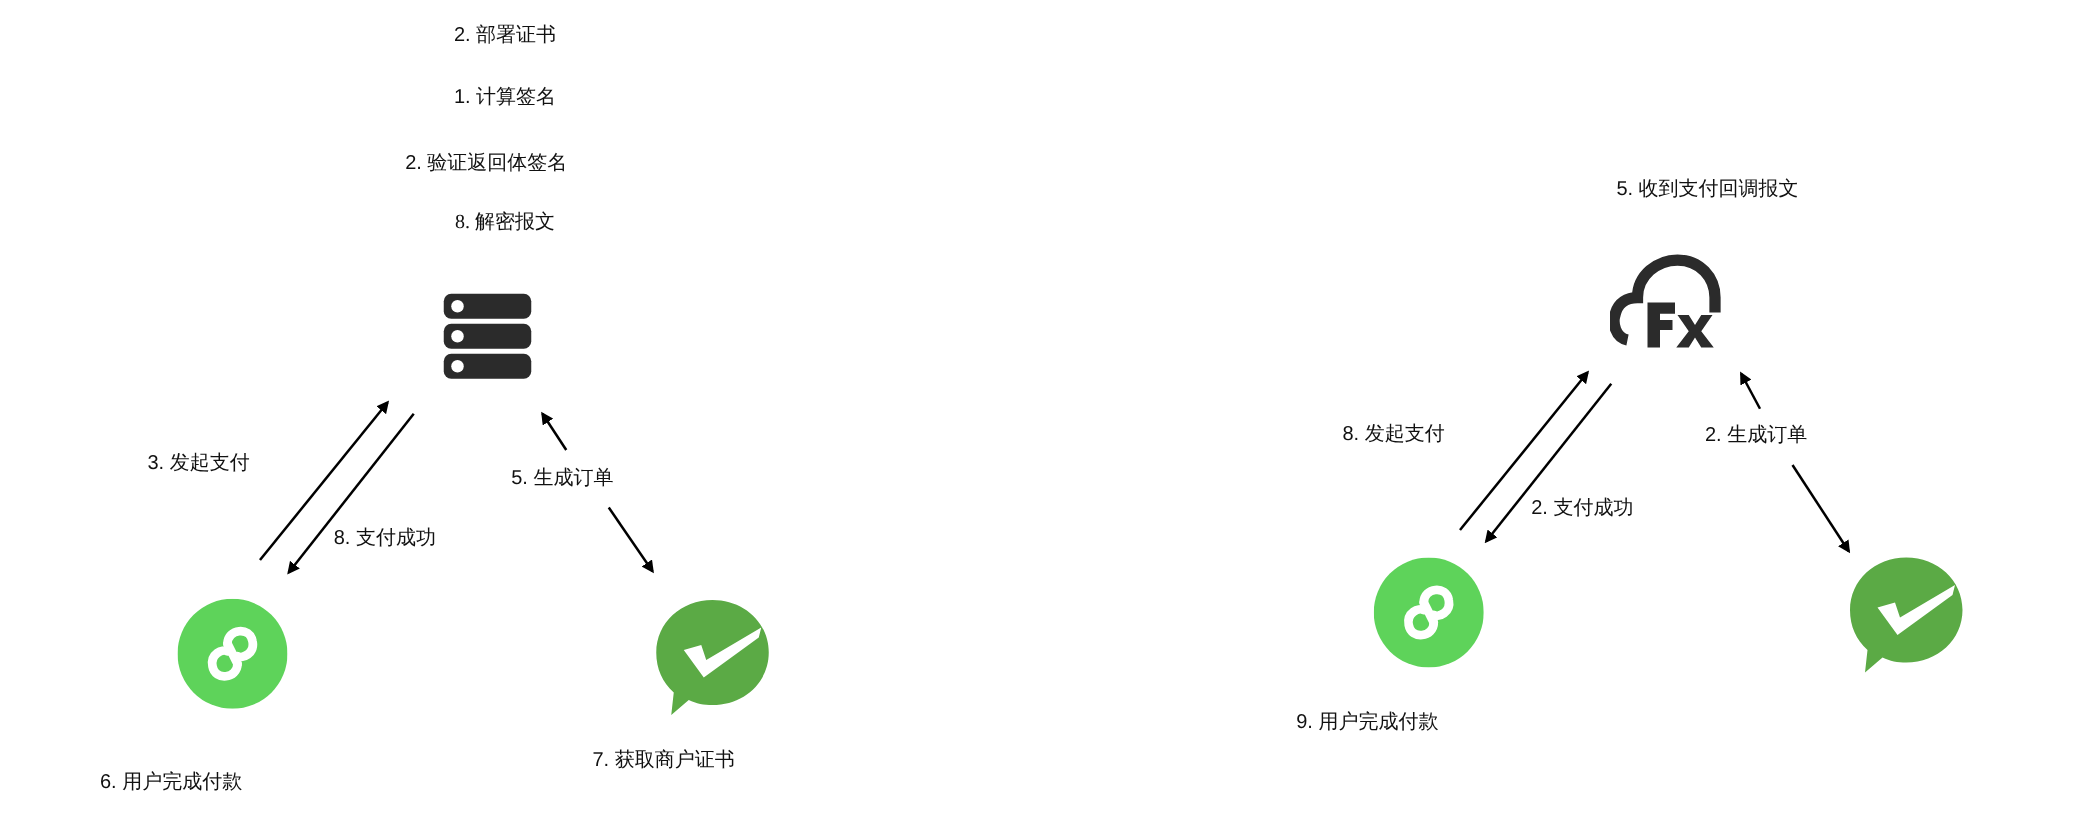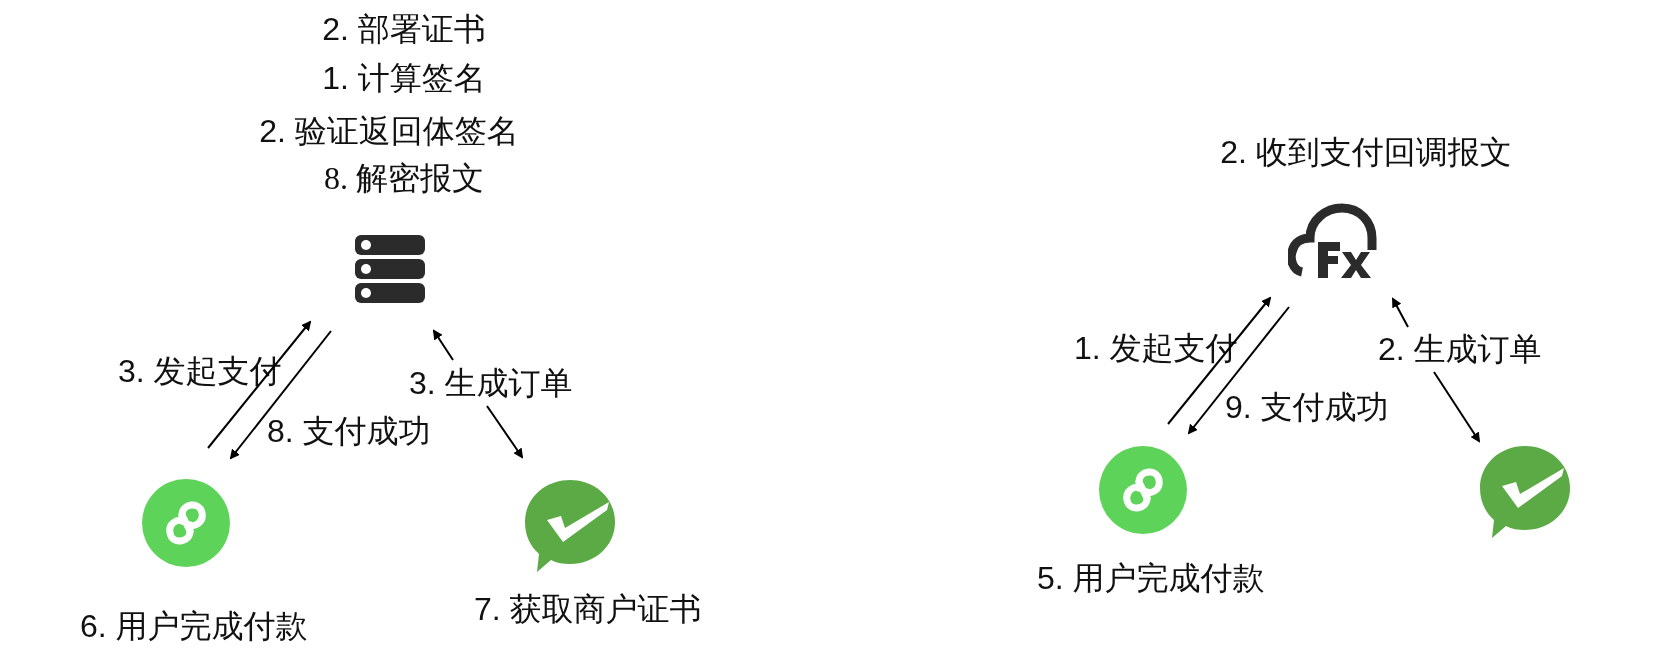--- a/index.html
+++ b/index.html
@@ -1,18 +1,18 @@
 <!DOCTYPE html>
 <html><head>
 <meta charset="utf-8">
 <style>
   html, body { margin: 0; padding: 0; background: #ffffff; }
   body { width: 1666px; height: 672px; position: relative; overflow: hidden;
          font-family: "Liberation Sans", "DejaVu Sans", sans-serif; color: #111; }
-  .lbl { position: absolute; font-size: 32px; line-height: 28px; white-space: nowrap; color: #111; }
+  .lbl { position: absolute; font-size: 16px; line-height: 28px; white-space: nowrap; color: #111; }
   .center { transform: translateX(-50%); }
   svg.layer { position: absolute; left: 0; top: 0; }
   .icon { position: absolute; }
 </style>
 </head>
 <body>
 
 <div>
   <div class="lbl center" style="left:404px; top:15px;">2. 部署证书</div>
   <div class="lbl center" style="left:404px; top:64px;">1. 计算签名</div>
@@ -23,64 +23,64 @@
     <rect x="2" y="3" width="70" height="20" rx="6" fill="#2B2B2B"></rect>
     <circle cx="13" cy="13" r="5" fill="#fff"></circle>
     <rect x="2" y="27" width="70" height="20" rx="6" fill="#2B2B2B"></rect>
     <circle cx="13" cy="37" r="5" fill="#fff"></circle>
     <rect x="2" y="51" width="70" height="20" rx="6" fill="#2B2B2B"></rect>
     <circle cx="13" cy="61" r="5" fill="#fff"></circle>
   </svg>
 
   <div class="lbl" style="left:118px; top:357px;">3. 发起支付</div>
   <div class="lbl" style="left:267px; top:417px;">8. 支付成功</div>
-  <div class="lbl" style="left:409px; top:369px;">3. 生成订单</div>
+  <div class="lbl" style="left:409px; top:369px;">5. 生成订单</div>
 
   <svg class="icon" style="left:142px; top:479px;" width="88" height="88" viewBox="0 0 88 88">
     <circle cx="44" cy="44" r="44" fill="#5ED35A"></circle>
     <path d="M40 36 C40 24 58 22 60 34 C62 44 52 48 48 46" fill="none" stroke="#fff" stroke-width="7" stroke-linecap="round"></path>
     <path d="M48 52 C48 64 30 66 28 54 C26 44 36 40 40 42" fill="none" stroke="#fff" stroke-width="7" stroke-linecap="round"></path>
     <path d="M40 36 L48 52" stroke="#fff" stroke-width="7" stroke-linecap="round"></path>
   </svg>
 
   <svg class="icon" style="left:523px; top:478px;" width="94" height="96" viewBox="0 0 94 96">
     <path d="M47 2 C72 2 92 20 92 44 C92 68 72 86 47 86 C40 86 34 85 28 82 L14 94 L16 76 C7 68 2 57 2 44 C2 20 22 2 47 2 Z" fill="#5BAA45"></path>
     <path d="M24 42 L38 38 L42 50 L86 24 L84 32 L40 64 Z" fill="#fff"></path>
   </svg>
 
   <div class="lbl" style="left:80px; top:612px;">6. 用户完成付款</div>
   <div class="lbl" style="left:474px; top:595px;">7. 获取商户证书</div>
 </div>
 
 <div>
-  <div class="lbl center" style="left:1366px; top:138px;">2. 收到支付回调报文</div>
+  <div class="lbl center" style="left:1366px; top:138px;">5. 收到支付回调报文</div>
 
   <svg class="icon" style="left:1288px; top:202px;" width="94" height="80" viewBox="0 0 94 80">
     <path d="M14 70 C4 68 2 56 4 50 C6 40 14 36 22 36 C22 18 38 6 54 6 C72 6 84 20 84 36 L84 48" fill="none" stroke="#2B2B2B" stroke-width="9" stroke-linecap="butt"></path>
     <path d="M30 40 L52 40 L52 49 L40 49 L40 54 L50 54 L50 62 L40 62 L40 76 L30 76 Z" fill="#2B2B2B"></path>
     <path d="M54 50 L63 50 L68 58 L73 50 L82 50 L73 63 L83 76 L73 76 L68 68 L63 76 L53 76 L63 63 Z" fill="#2B2B2B"></path>
   </svg>
 
-  <div class="lbl" style="left:1074px; top:334px;">1. 发起支付</div>
-  <div class="lbl" style="left:1225px; top:393px;">9. 支付成功</div>
-  <div class="lbl" style="left:1364px; top:335px;margin-left:14px;">2. 生成订单</div>
+  <div class="lbl" style="left:1074px; top:334px;">8. 发起支付</div>
+  <div class="lbl" style="left:1225px; top:393px;">2. 支付成功</div>
+  <div class="lbl" style="left:1364px; top:335px;">2. 生成订单</div>
 
   <svg class="icon" style="left:1099px; top:446px;" width="88" height="88" viewBox="0 0 88 88">
     <circle cx="44" cy="44" r="44" fill="#5ED35A"></circle>
     <path d="M40 36 C40 24 58 22 60 34 C62 44 52 48 48 46" fill="none" stroke="#fff" stroke-width="7" stroke-linecap="round"></path>
     <path d="M48 52 C48 64 30 66 28 54 C26 44 36 40 40 42" fill="none" stroke="#fff" stroke-width="7" stroke-linecap="round"></path>
     <path d="M40 36 L48 52" stroke="#fff" stroke-width="7" stroke-linecap="round"></path>
   </svg>
 
   <svg class="icon" style="left:1478px; top:444px;" width="94" height="96" viewBox="0 0 94 96">
     <path d="M47 2 C72 2 92 20 92 44 C92 68 72 86 47 86 C40 86 34 85 28 82 L14 94 L16 76 C7 68 2 57 2 44 C2 20 22 2 47 2 Z" fill="#5BAA45"></path>
     <path d="M24 42 L38 38 L42 50 L86 24 L84 32 L40 64 Z" fill="#fff"></path>
   </svg>
 
-  <div class="lbl" style="left:1037px; top:564px;">5. 用户完成付款</div>
+  <div class="lbl" style="left:1037px; top:564px;">9. 用户完成付款</div>
 </div>
 
 <svg class="layer" width="1666" height="672" viewBox="0 0 1666 672">
   <defs>
     <marker id="ah" markerWidth="10" markerHeight="10" refX="8" refY="5" orient="auto" markerUnits="userSpaceOnUse">
       <path d="M0,0 L10,5 L0,10 Z" fill="#000"></path>
     </marker>
   </defs>
 
   <line x1="208" y1="448" x2="310" y2="322" stroke="#000" stroke-width="2" marker-end="url(#ah)"></line>

